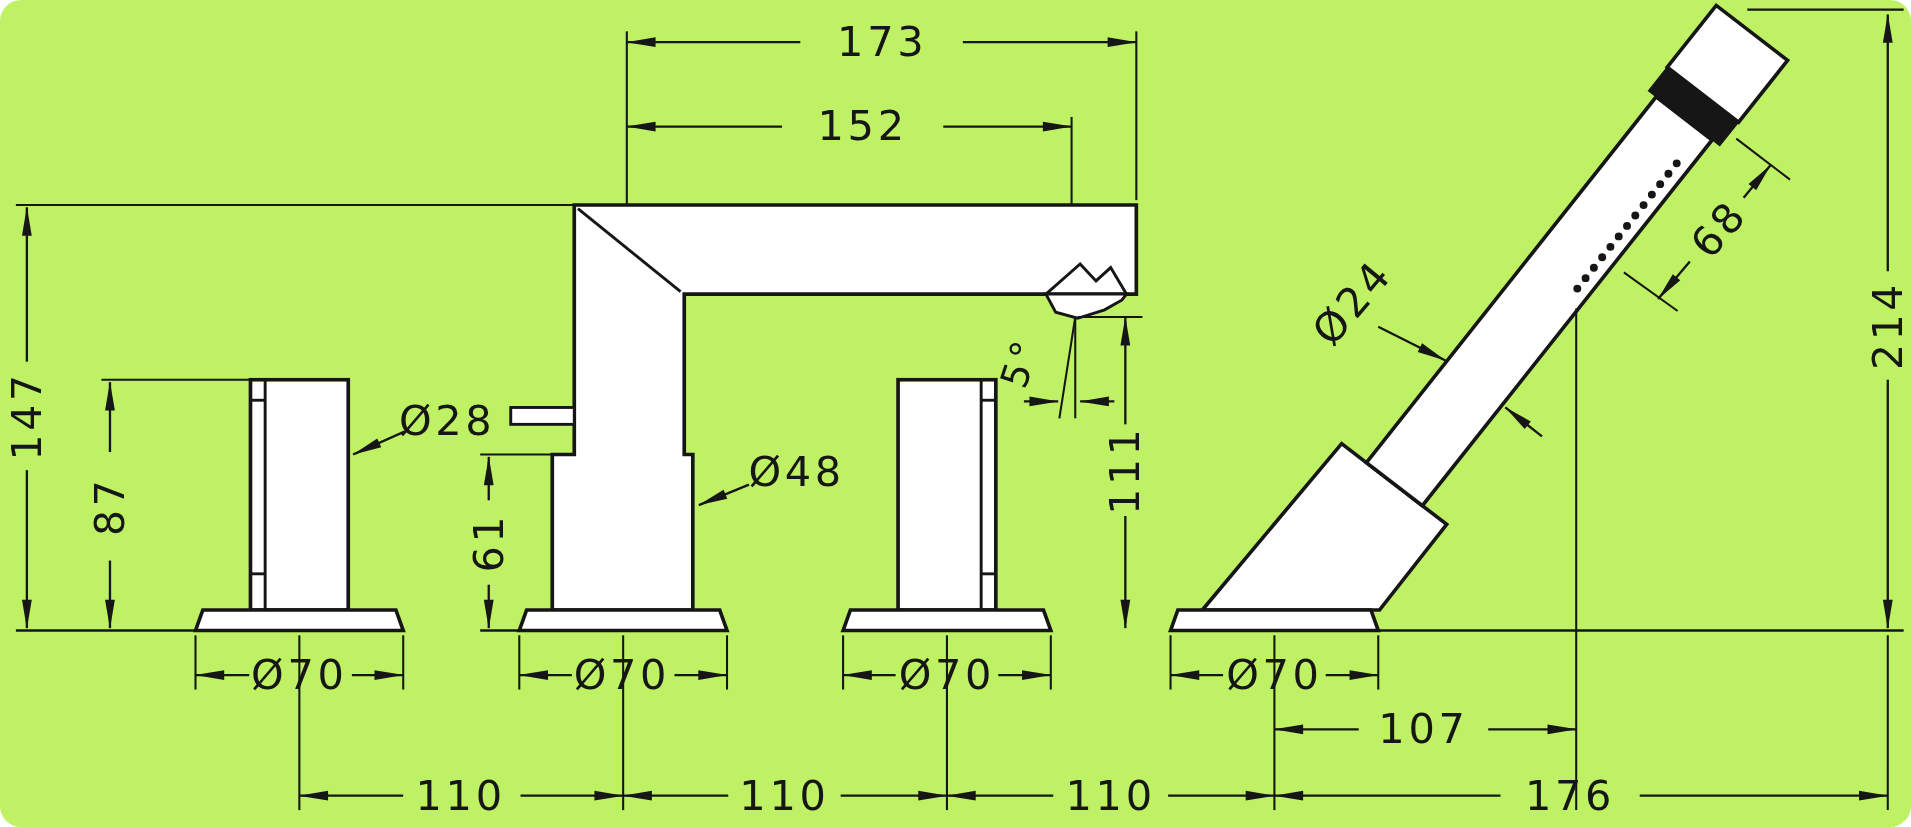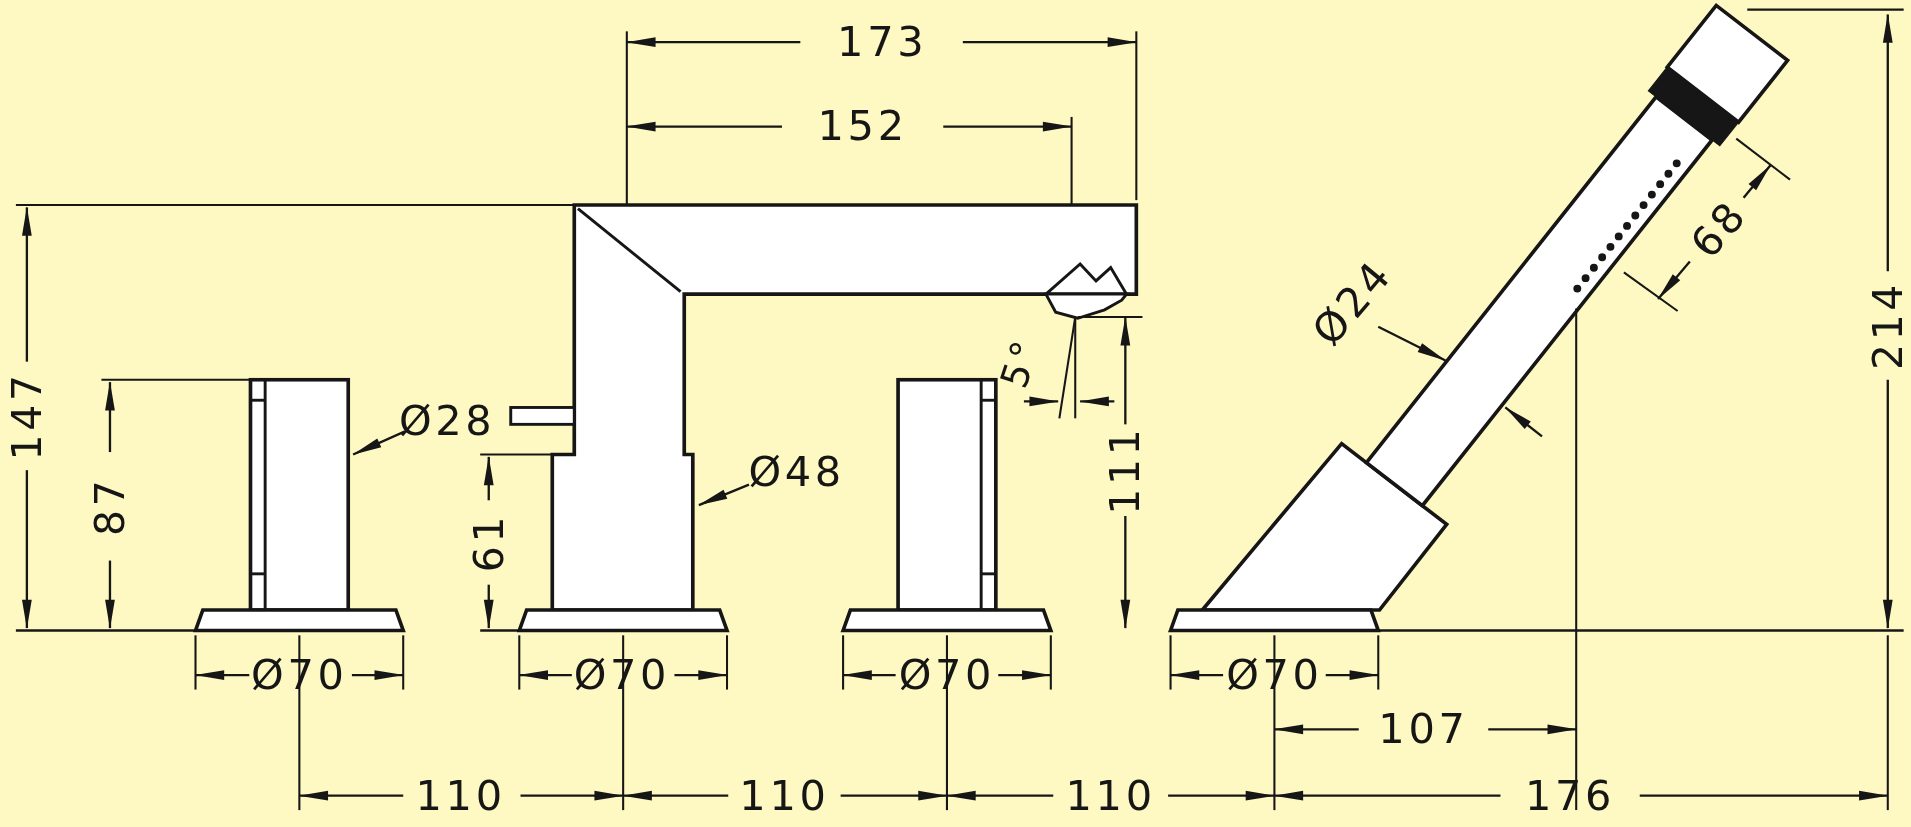--- a/index.html
+++ b/index.html
@@ -1,16 +1,16 @@
 <!DOCTYPE html>
 <html><head>
 <meta charset="utf-8">
 <style>
   html,body{margin:0;padding:0;background:#ffffff;}
-  .stage{width:1911px;height:827px;background:#fef9c3;overflow:hidden;}
+  .stage{width:1911px;height:827px;background:#bef264;overflow:hidden;border-radius:21px;}
   svg{display:block;}
   .outline{fill:#ffffff;stroke:#161616;stroke-width:3;stroke-linejoin:miter;}
   .detail{fill:none;stroke:#161616;stroke-width:2.4;}
   .solid{fill:#161616;stroke:#161616;stroke-width:1;}
   .dim{fill:none;stroke:#161616;stroke-width:1.9;}
   .ext{fill:none;stroke:#161616;stroke-width:1.7;}
   .dots{fill:none;stroke:#161616;stroke-width:6.5;stroke-linecap:round;stroke-dasharray:0 11;}
   text{font-family:"DejaVu Sans","Liberation Sans",sans-serif;font-size:34px;fill:#161616;letter-spacing:3px;}
   .small{font-size:31px;}
 </style>

